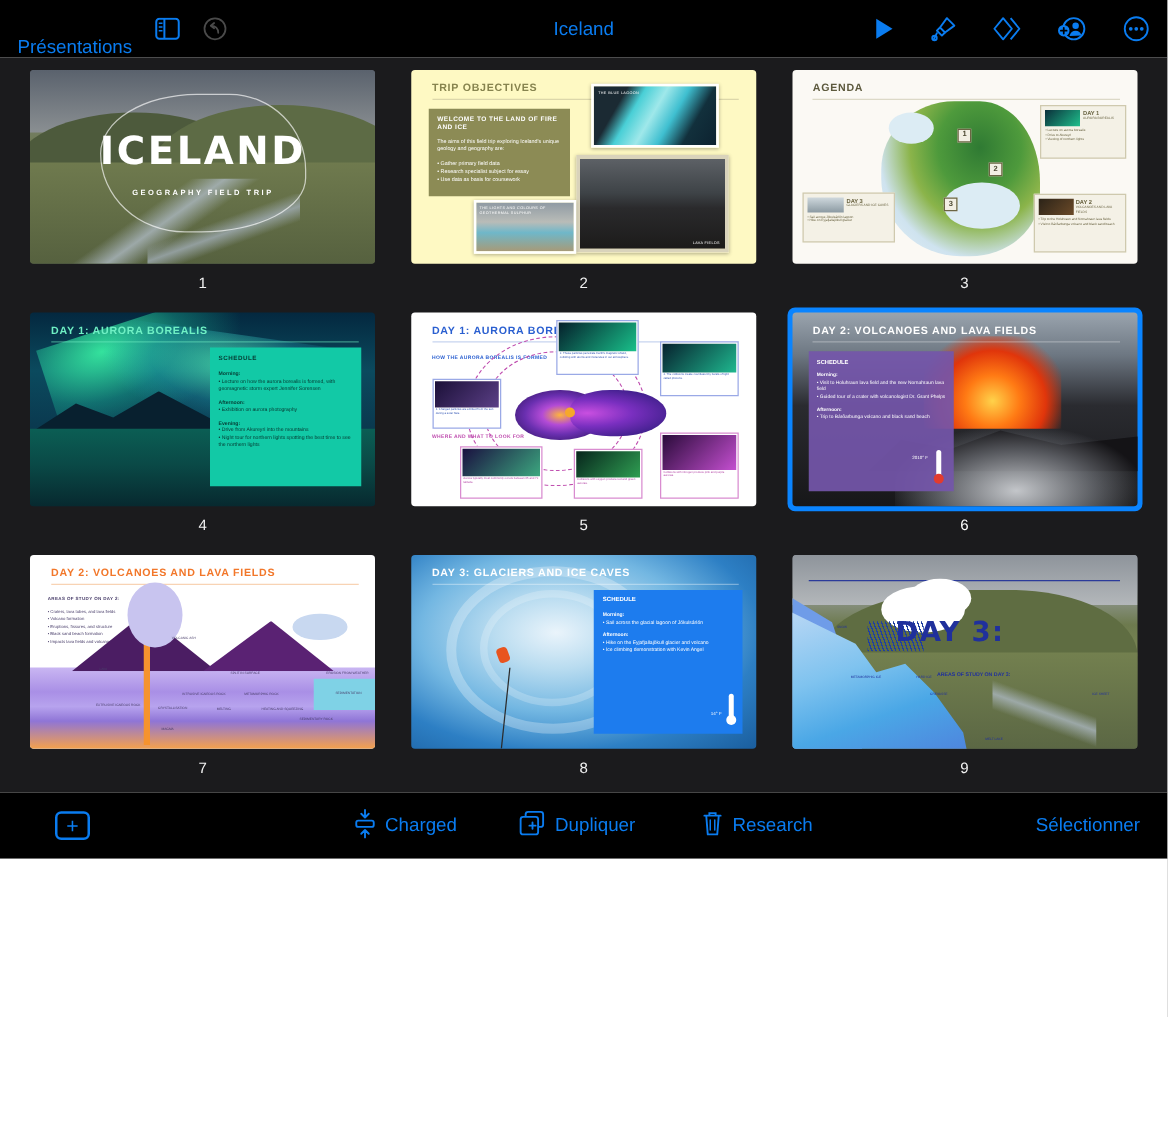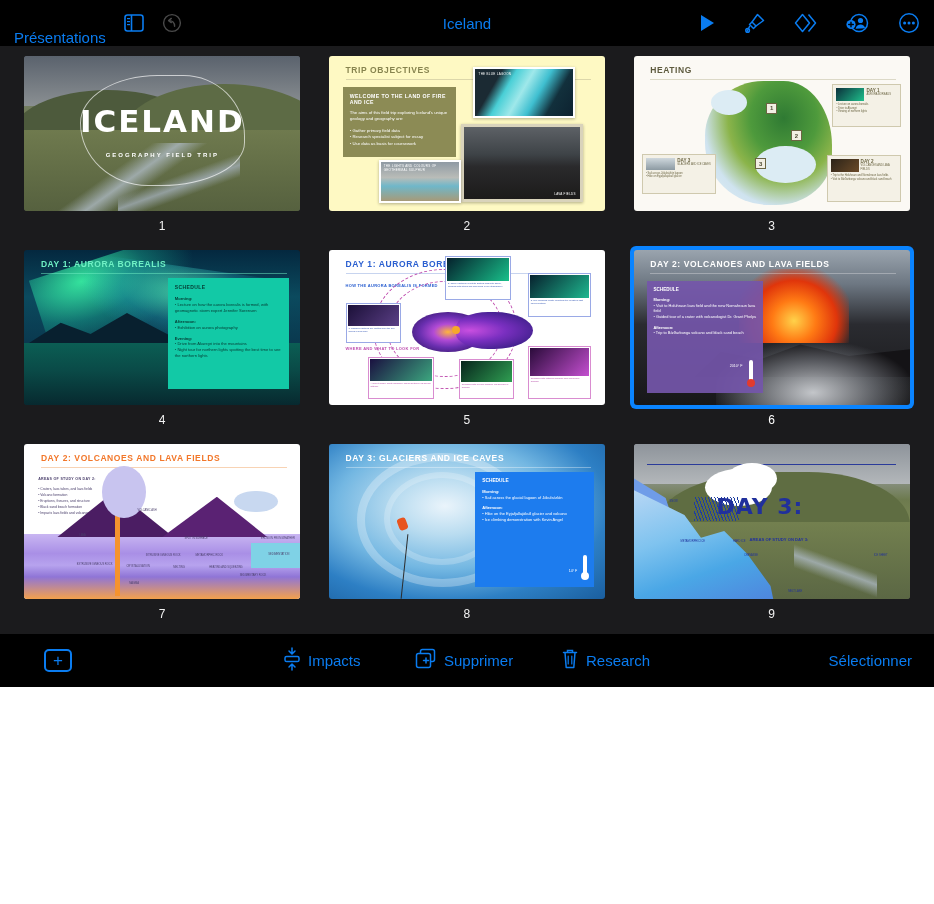--- a/index.html
+++ b/index.html
@@ -384,21 +384,21 @@
               <span class="cap" style="left:3px;top:3px;width:80%;line-height:1.3">THE LIGHTS AND COLOURS OF GEOTHERMAL SULPHUR</span>
             </div>
           </div>
         </div>
         <div class="slide-num">2</div>
       </div>
 
       <div class="cell">
         <div class="thumb-wrap">
           <div class="thumb sl3">
-            <div class="s-title">HEATING</div>
+            <div class="s-title">AGENDA</div>
             <div class="s-rule"></div>
             <div class="map"></div>
             <div class="gl" style="left:28%;top:22%;width:13%;height:16%"></div>
             <div class="gl" style="left:44%;top:58%;width:22%;height:24%"></div>
             <div class="pin" style="left:48%;top:30%">1</div>
             <div class="pin" style="left:57%;top:48%">2</div>
             <div class="pin" style="left:44%;top:66%">3</div>
 
             <div class="card" style="left:72%;top:18%;width:25%;height:28%">
               <div style="display:flex;gap:2px">
@@ -631,32 +631,32 @@
     </div>
 
     <div class="act act-skip">
       <span>
         <svg width="18" height="24" viewBox="0 0 18 24">
           <path d="M9 1 v5 M6 4 l3 3 l3 -3" fill="none" stroke="#0a7cf0" stroke-width="1.5" stroke-linecap="round" stroke-linejoin="round"></path>
           <rect x="2" y="9.5" width="14" height="5" rx="1.6" fill="none" stroke="#0a7cf0" stroke-width="1.5"></rect>
           <path d="M9 23 v-5 M6 20 l3 -3 l3 3" fill="none" stroke="#0a7cf0" stroke-width="1.5" stroke-linecap="round" stroke-linejoin="round"></path>
         </svg>
       </span>
-      <span>Impacts</span>
+      <span>Charged</span>
     </div>
 
     <div class="act act-dup">
       <span>
         <svg width="22" height="22" viewBox="0 0 22 22">
           <rect x="5.5" y="1.5" width="14" height="12" rx="2" fill="none" stroke="#0a7cf0" stroke-width="1.5"></rect>
           <rect x="1.5" y="5.5" width="14" height="14" rx="2" fill="#000" stroke="#0a7cf0" stroke-width="1.5"></rect>
           <path d="M8.5 12.5 h5 M11 10 v5" stroke="#0a7cf0" stroke-width="1.5" stroke-linecap="round"></path>
         </svg>
       </span>
-      <span>Supprimer</span>
+      <span>Dupliquer</span>
     </div>
 
     <div class="act act-del">
       <span>
         <svg width="18" height="22" viewBox="0 0 18 22">
           <path d="M2.5 4.5 h13" stroke="#0a7cf0" stroke-width="1.5" stroke-linecap="round"></path>
           <path d="M6.5 4.5 v-2 h5 v2" fill="none" stroke="#0a7cf0" stroke-width="1.5"></path>
           <path d="M4 4.5 L5.2 19.5 h7.6 L14 4.5" fill="none" stroke="#0a7cf0" stroke-width="1.5" stroke-linejoin="round"></path>
           <path d="M7.2 8 v8 M10.8 8 v8" stroke="#0a7cf0" stroke-width="1.2" stroke-linecap="round"></path>
         </svg>

